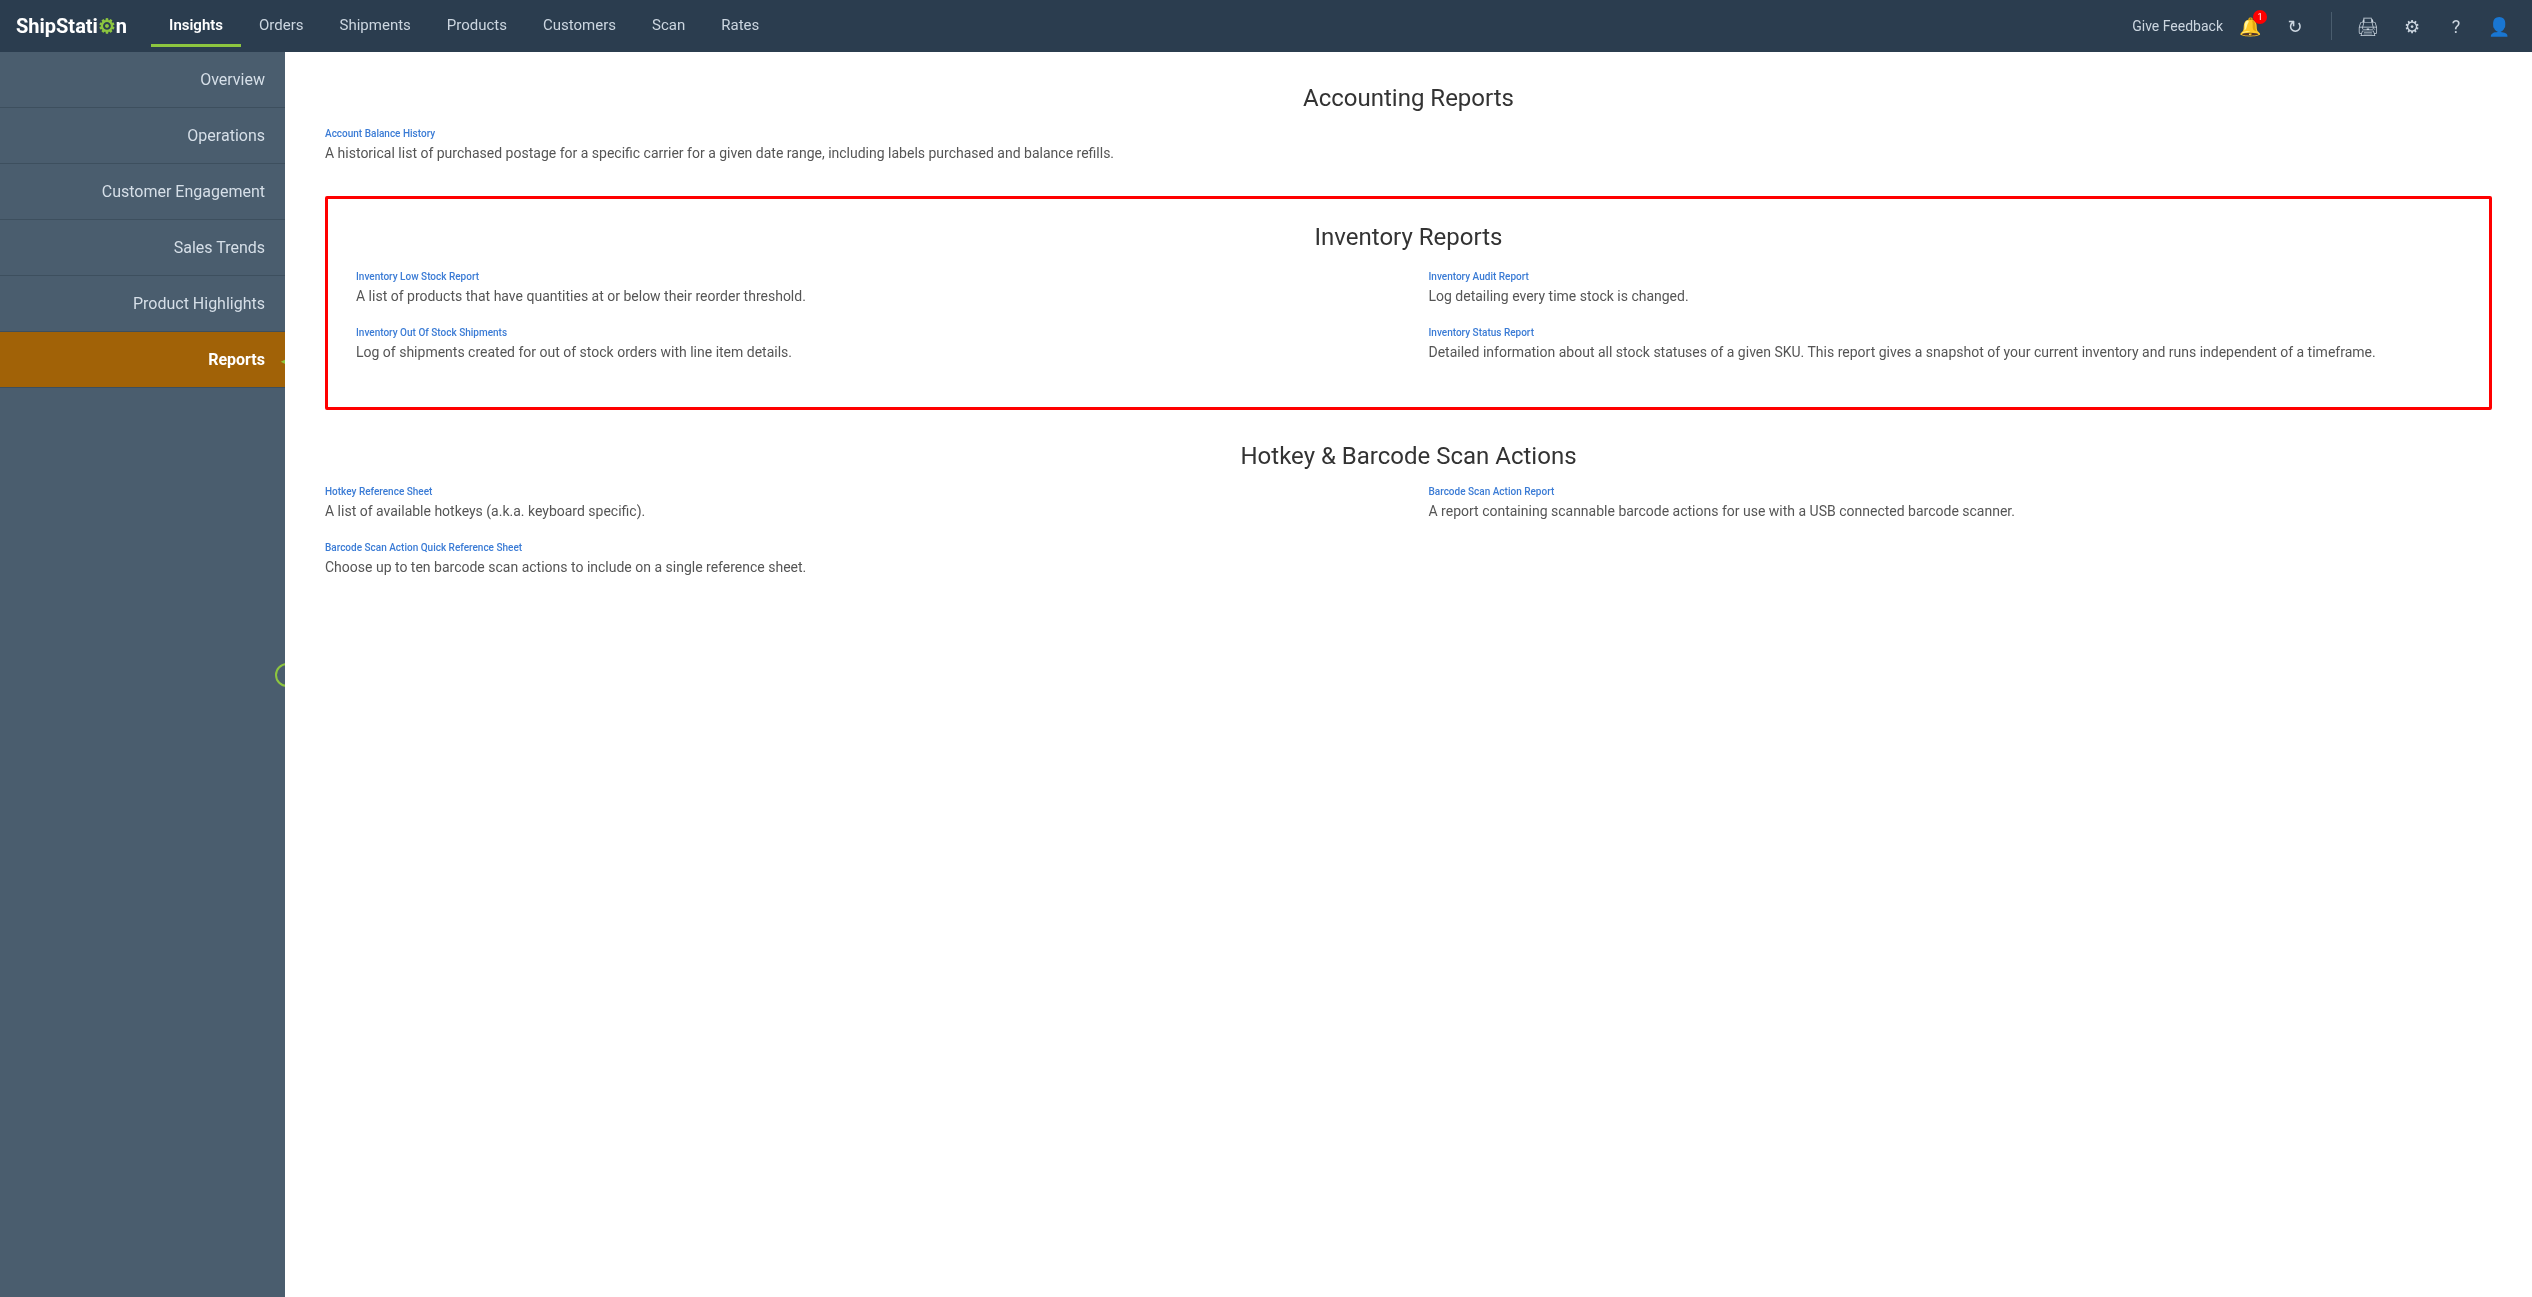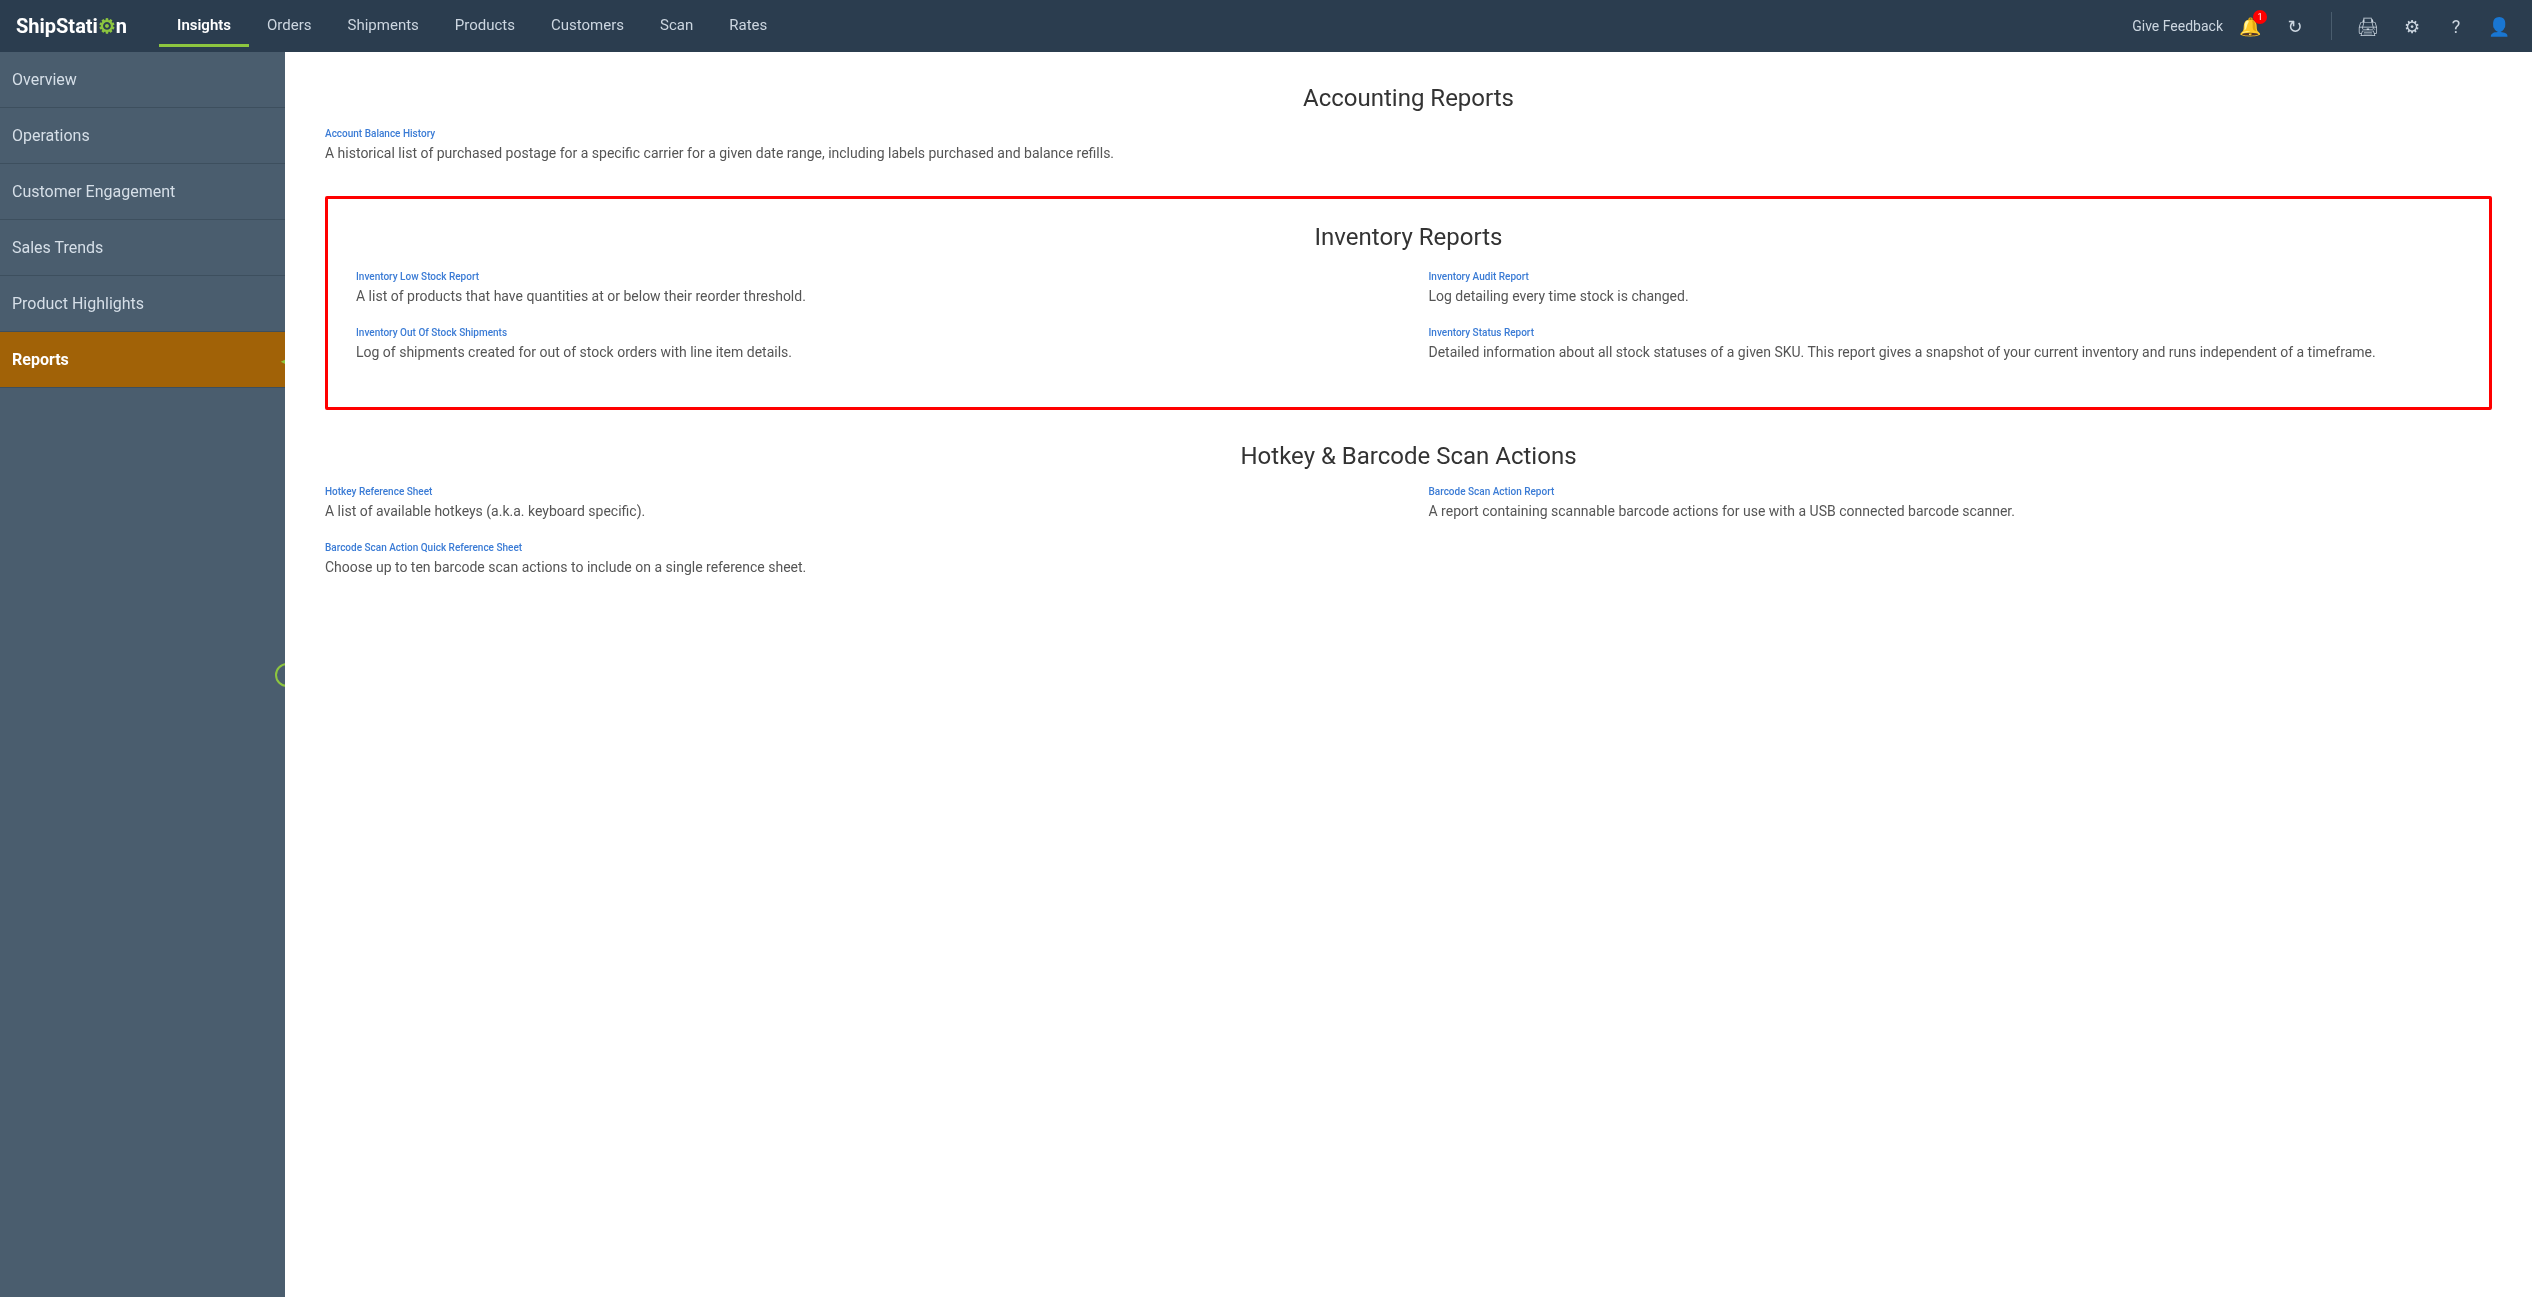--- a/index.html
+++ b/index.html
@@ -6,21 +6,21 @@
     body { font-family: -apple-system, BlinkMacSystemFont, 'Segoe UI', Roboto, sans-serif; background: #f5f5f5; display: flex; flex-direction: column; height: 100vh; overflow: hidden; }
 
     
     .top-nav {
       background: #2b3d4f;
       height: 52px;
       display: flex;
       align-items: center;
       padding: 12px 16px;
       flex-shrink: 0;
-      gap: 8px;
+      gap: 0;
     }
     .nav-logo {
       color: #fff;
       font-size: 20px;
       font-weight: bold;
       margin-right: 24px;
       white-space: nowrap;
     }
     .nav-logo span { color: #8dc63f; }
     .nav-items {
@@ -100,27 +100,27 @@
     .sidebar {
       width: 285px;
       background: #4a5d6e;
       flex-shrink: 0;
       display: flex;
       flex-direction: column;
       overflow-y: auto;
     }
     .sidebar-item {
       color: #d6dfe8;
-      padding: 18px 12px;
+      padding: 18px 20px;
       font-size: 16px;
       cursor: pointer;
       border-bottom: 1px solid #3d4f5e;
       display: flex;
       align-items: center;
-      justify-content: flex-start;
+      justify-content: flex-end;
       position: relative;
     }
     .sidebar-item.active {
       background: #a16207;
       color: #fff;
       font-weight: 700;
     }
     .sidebar-item.active::after {
       content: '◀';
       color: #8dc63f;

